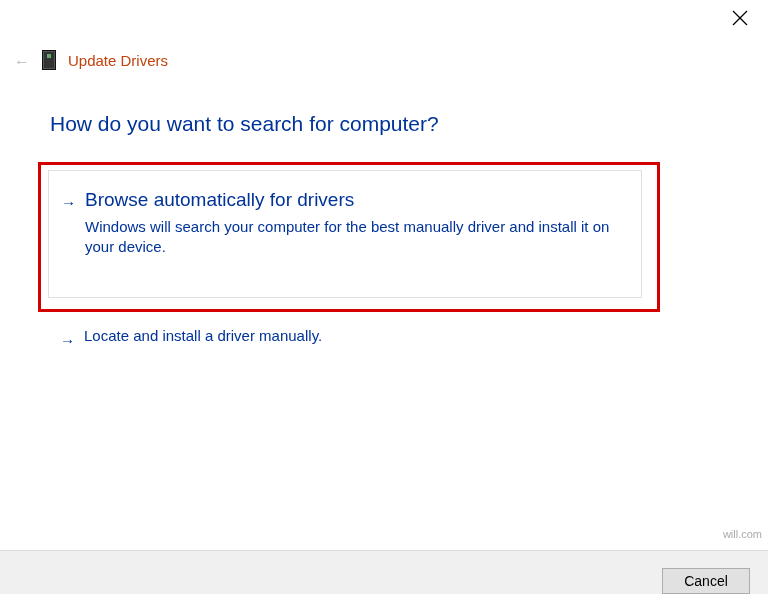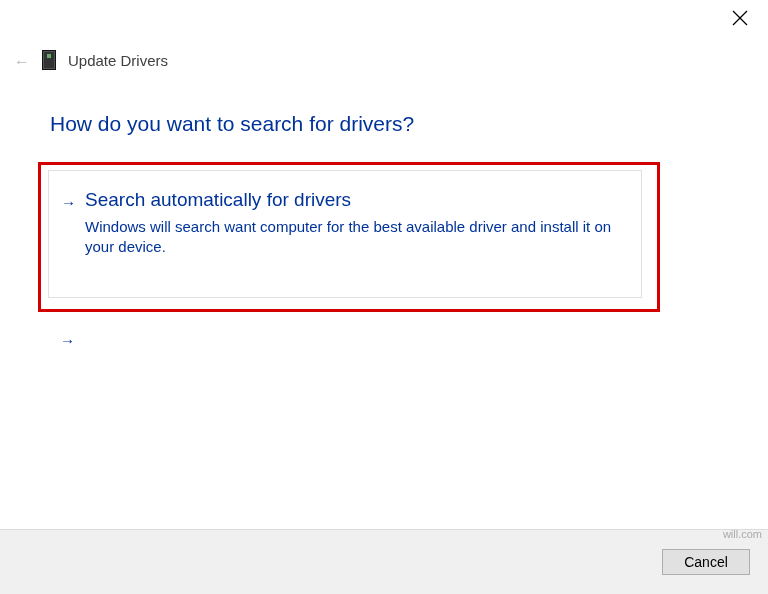--- a/index.html
+++ b/index.html
@@ -58,21 +58,21 @@
       content: "";
       position: absolute;
       top: 3px;
       left: 4px;
       width: 4px;
       height: 4px;
       background: #6a6;
     }
     .header-title {
       font-size: 15px;
-      color: #404040;
+      color: #c2410c;
       font-weight: 400;
       text-align: right;
     }
     .question {
       position: absolute;
       top: 112px;
       left: 50px;
       font-size: 21px;
       color: #003399;
       font-weight: 400;
@@ -120,26 +120,26 @@
     .option-desc {
       color: #003399;
       font-size: 15px;
       line-height: 1.35;
     }
     .footer {
       position: absolute;
       bottom: 0;
       left: 0;
       right: 0;
-      height: 65px;
+      height: 44px;
       background: #f0f0f0;
       border-top: 1px solid #dcdcdc;
       display: flex;
       justify-content: flex-end;
-      align-items: center;
+      align-items: flex-end;
       padding-right: 18px;
     }
     .cancel-btn {
       width: 88px;
       height: 26px;
       background: #e1e1e1;
       border: 1px solid #adadad;
       font-size: 14px;
       color: #000;
       cursor: pointer;
@@ -164,32 +164,33 @@
       <line x1="15" y1="1" x2="1" y2="15" stroke="#000" stroke-width="1.2"></line>
     </svg>
   </div>
 
   <div class="header-row">
     <span class="back-arrow">←</span>
     <span class="device-icon"></span>
     <span class="header-title">Update Drivers</span>
   </div>
 
-  <div class="question">How do you want to search for drivers?</div>
+  <div class="question">How do you want to search for computer?</div>
 
   <div class="highlight-box"></div>
 
   <div class="option first">
     <span class="option-arrow">→</span>
-    <div class="option-title">Search automatically for drivers</div>
-    <div class="option-desc">Windows will search want computer for the best available driver and install it on your device.</div>
+    <div class="option-title">Browse automatically for drivers</div>
+    <div class="option-desc">Windows will search your computer for the best manually driver and install it on your device.</div>
   </div>
 
   <div class="option second">
     <span class="option-arrow">→</span>
+    <div class="option-desc">Locate and install a driver manually.</div>
   </div>
 
   <div class="footer">
     <button class="cancel-btn">Cancel</button>
   </div>
 
   <div class="watermark">will.com</div>
 
 </div>
 

